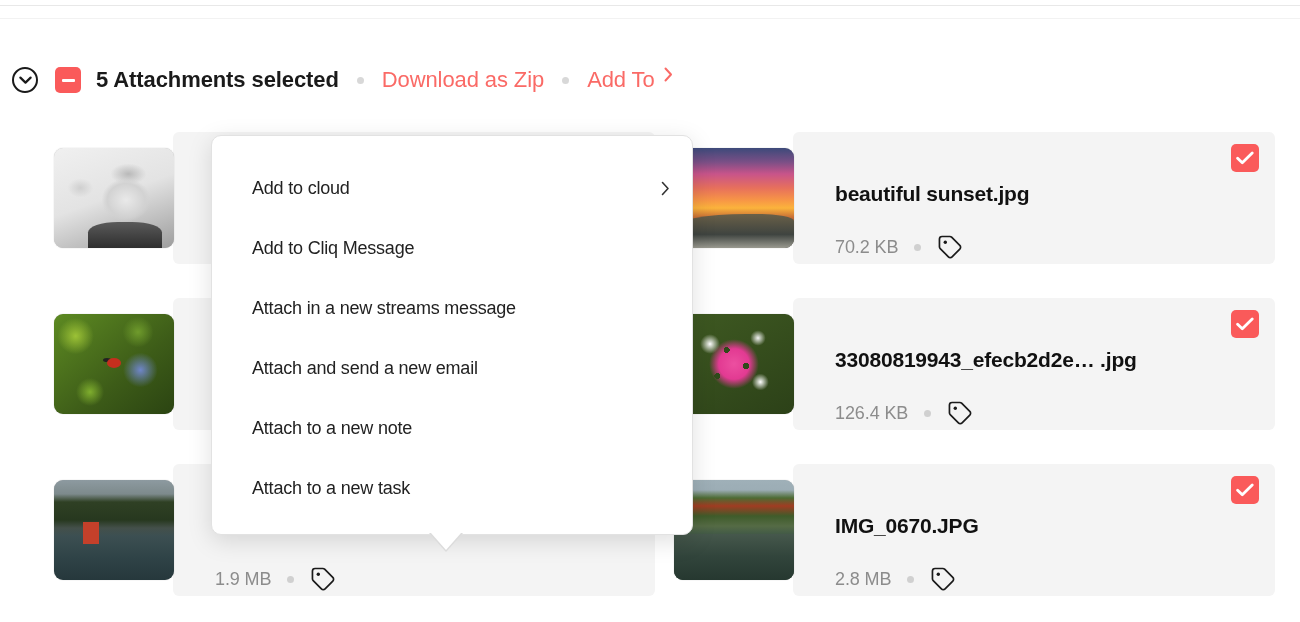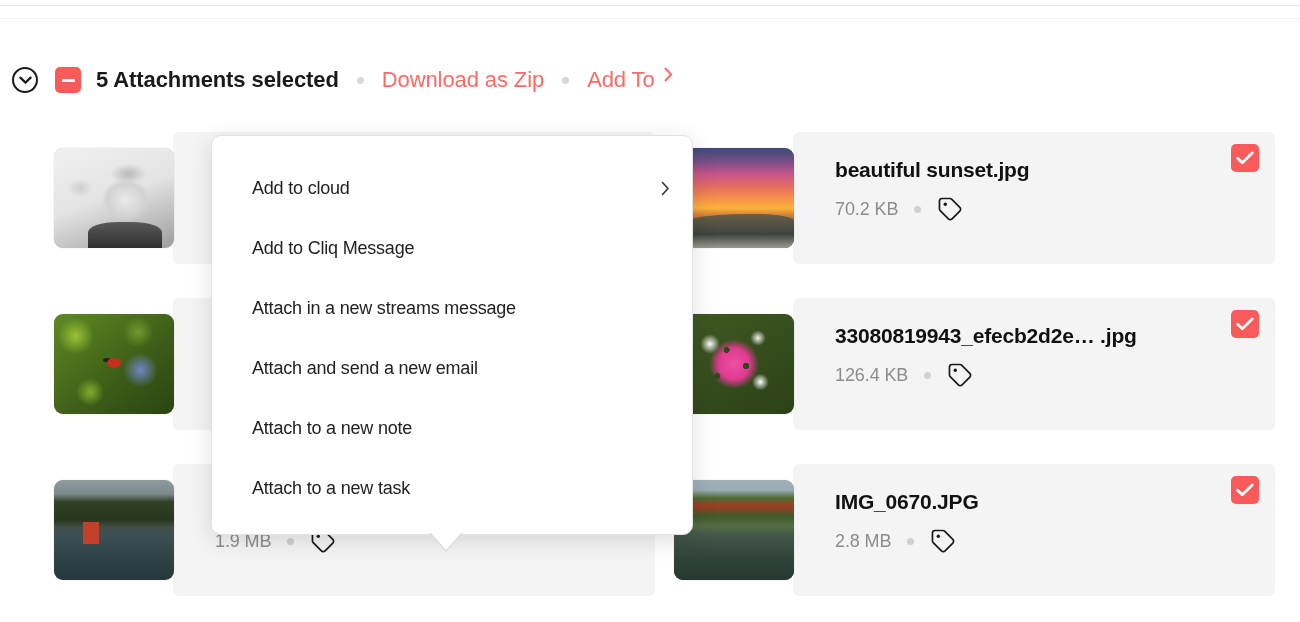--- a/index.html
+++ b/index.html
@@ -63,24 +63,24 @@
     position: absolute; top: 16px; width: 120px; height: 100px;
     border-radius: 9px; overflow: hidden;
     background: #bbb; box-shadow: 0 0 0 1px rgba(0,0,0,0.03);
   }
   .thumb.left-col  { left: 54px; }
   .thumb.right-col { left: 674px; }
 
   .card-body { position: absolute; left: 42px; top: 26px; right: 60px; }
   .file-name {
     font-size: 21px; font-weight: bold; color: #111;
-    white-space: nowrap; overflow: hidden; letter-spacing: -0.2px;
+    white-space: nowrap; overflow: hidden; letter-spacing: -0.2px; margin-top: 24px;
   }
   .file-meta {
-    margin-top: 14px; display: flex; align-items: center;
+    margin-top: 28px; display: flex; align-items: center;
     font-size: 18px; color: #8c8c8c; letter-spacing: -0.1px;
   }
   .meta-dot { width: 7px; height: 7px; border-radius: 50%; background: #d0d0d0; margin: 0 16px; }
   .tag-icon { display: block; }
 
   
   .check-box {
     position: absolute; right: 16px; top: 12px;
     width: 28px; height: 28px; border-radius: 5px; background: #fa5a5a;
     display: flex; align-items: center; justify-content: center; cursor: pointer;

